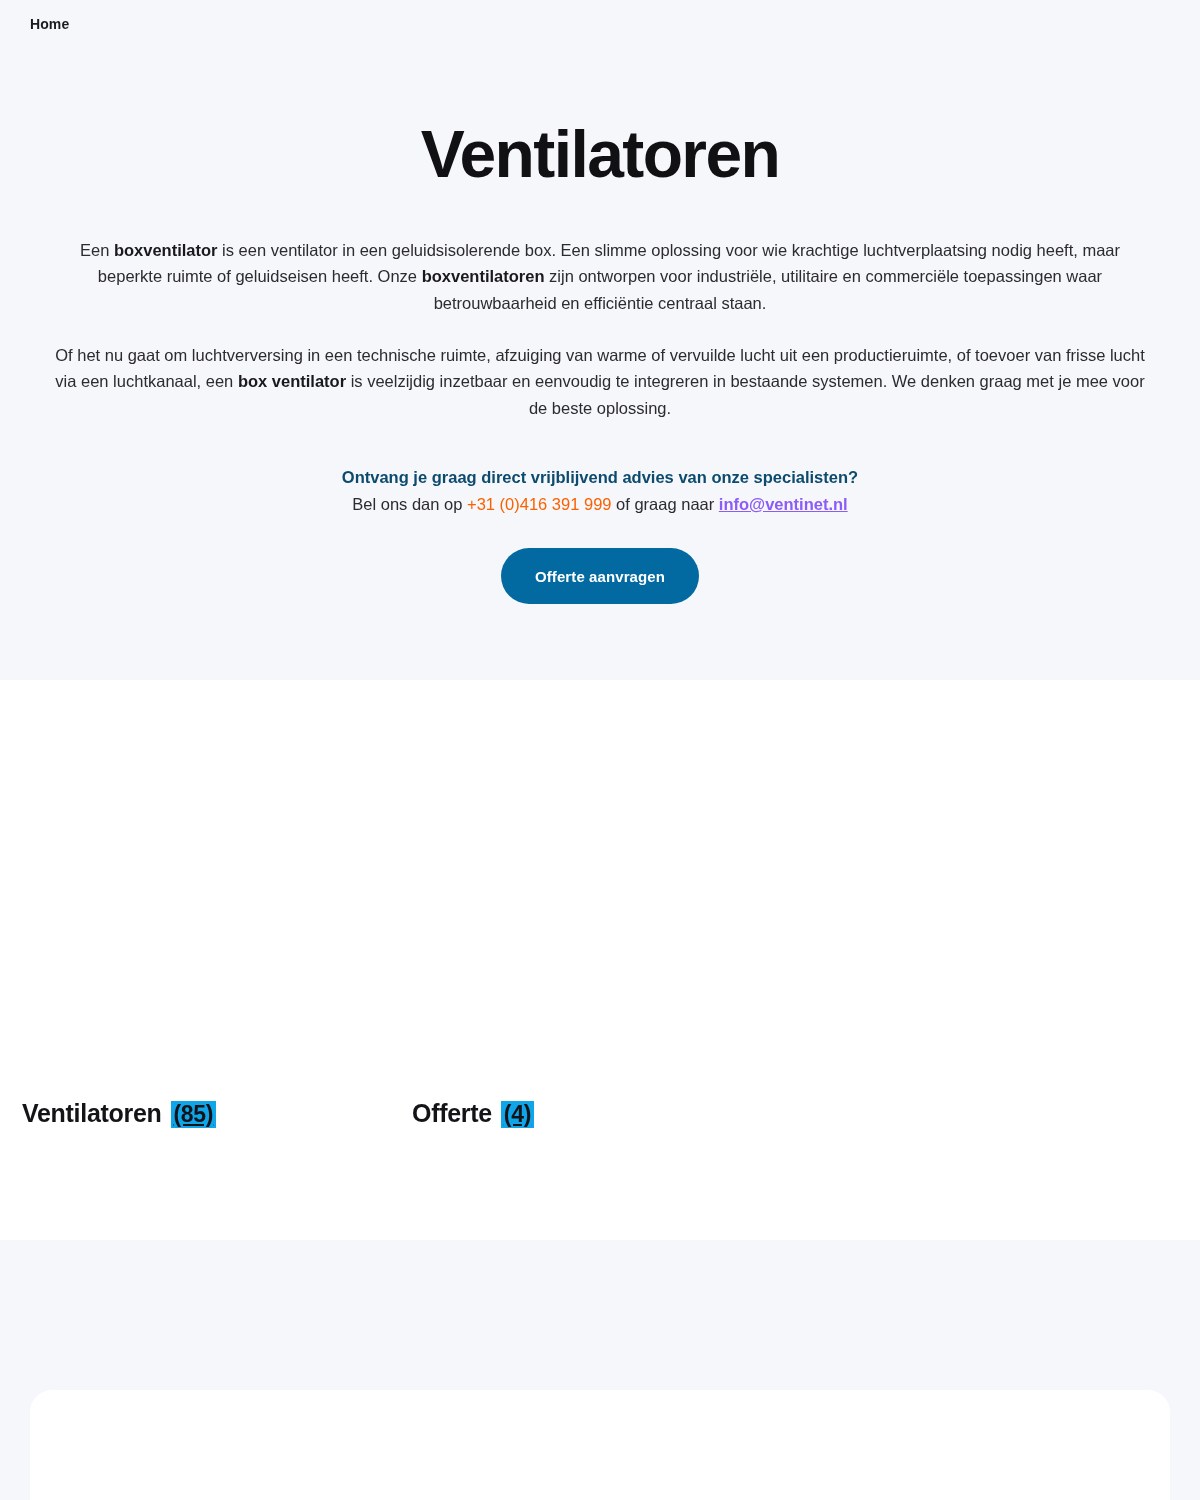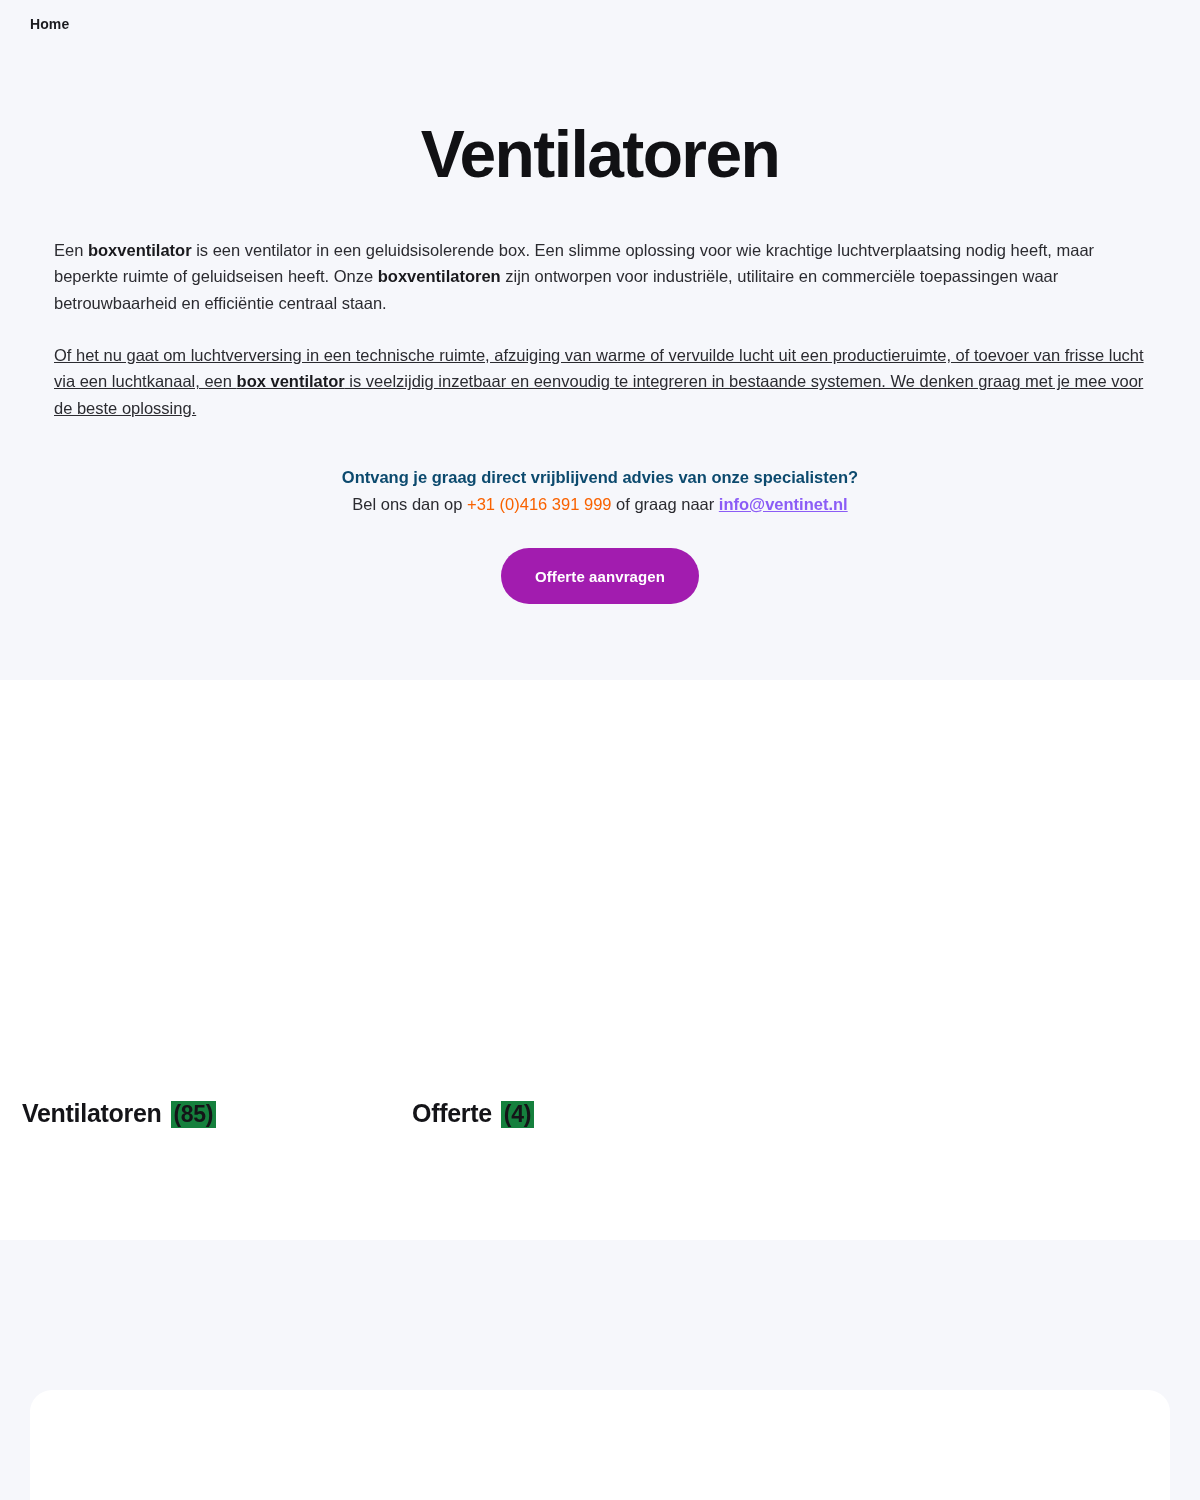--- a/index.html
+++ b/index.html
@@ -58,27 +58,27 @@
     letter-spacing: -1.6px;
     color: #111114;
   }
   .hero-body {
     width: 1150px;
     margin: 0 auto;
     padding: 0 25px;
   }
   .hero-p {
     margin: 4px;
-    text-align: left;
+    text-align: center;
     font-size: 16.5px;
     line-height: 1.62;
     color: #2b2b30;
   }
   .hero-p.first { margin-top: 46px; }
-  .hero-p.second { margin-top: 25px; text-decoration: underline; }
+  .hero-p.second { margin-top: 25px; }
   .hero-p b { font-weight: 700; color: #1a1a1e; }
 
   .advice {
     margin-top: 42px;
     text-align: center;
     font-size: 16.5px;
     line-height: 1.65;
     color: #2b2b30;
   }
   .advice-title {
@@ -98,21 +98,21 @@
   }
 
   .cta-wrap {
     margin-top: 30px;
     display: flex;
     justify-content: center;
   }
   .cta-btn {
     border: none;
     cursor: pointer;
-    background: #a21caf;
+    background: #0369a1;
     color: #ffffff;
     font-family: "Liberation Sans", sans-serif;
     font-size: 15px;
     font-weight: 700;
     letter-spacing: 0.1px;
     padding: 0 34px;
     height: 56px;
     border-radius: 28px;
     display: inline-flex;
     align-items: center;
@@ -149,23 +149,24 @@
   .cat-label {
     font-size: 25px;
     font-weight: 700;
     color: #141418;
     letter-spacing: -0.3px;
   }
   .cat-count {
     font-size: 23px;
     font-weight: 700;
     color: #141418;
-    background: #15803d;
+    background: #0ea5e9;
     padding: 0 3px;
     letter-spacing: -0.3px;
+    text-decoration: underline;
   }
 
   
   .bottom-section {
     position: absolute;
     top: 1240px;
     left: 0;
     width: 1200px;
     height: 260px;
     background: #f6f7fb;

